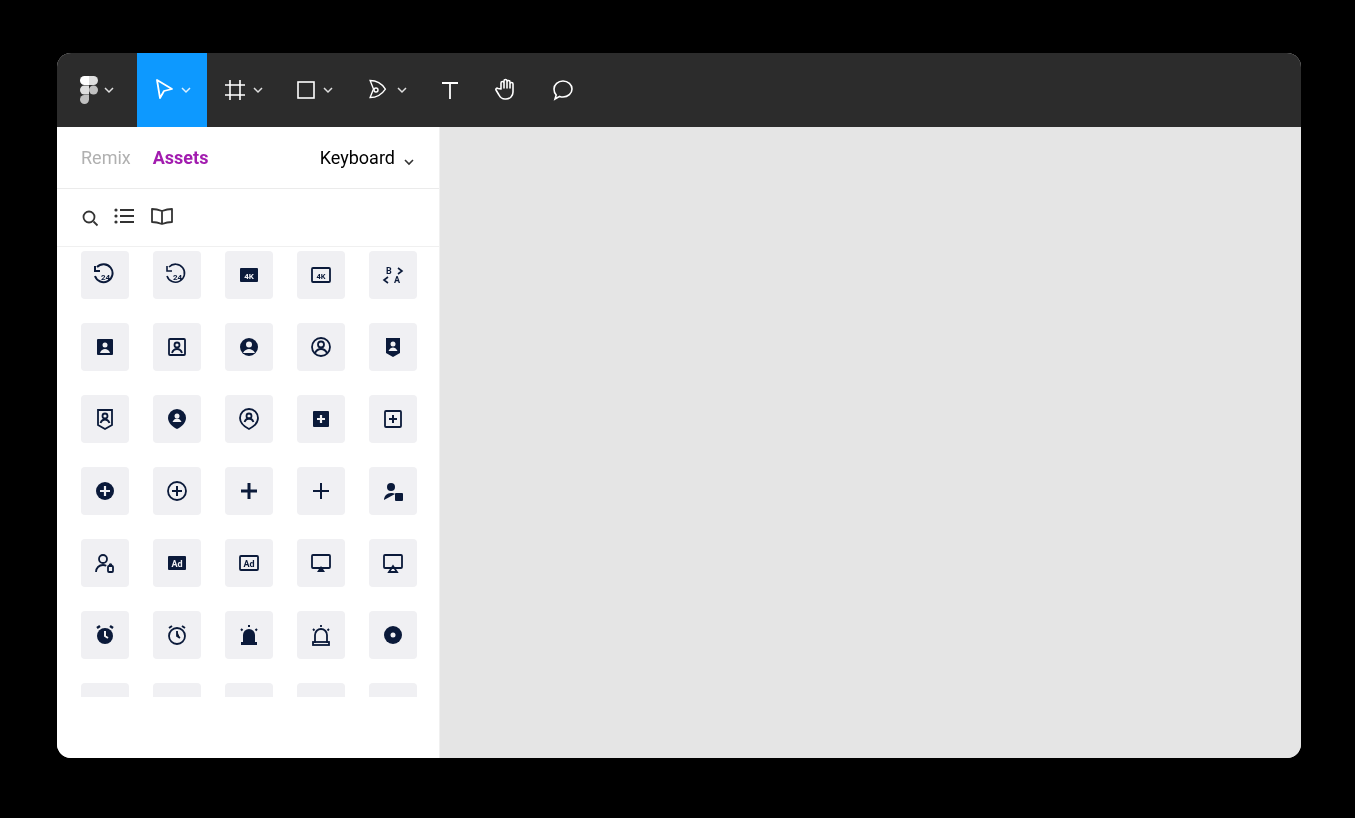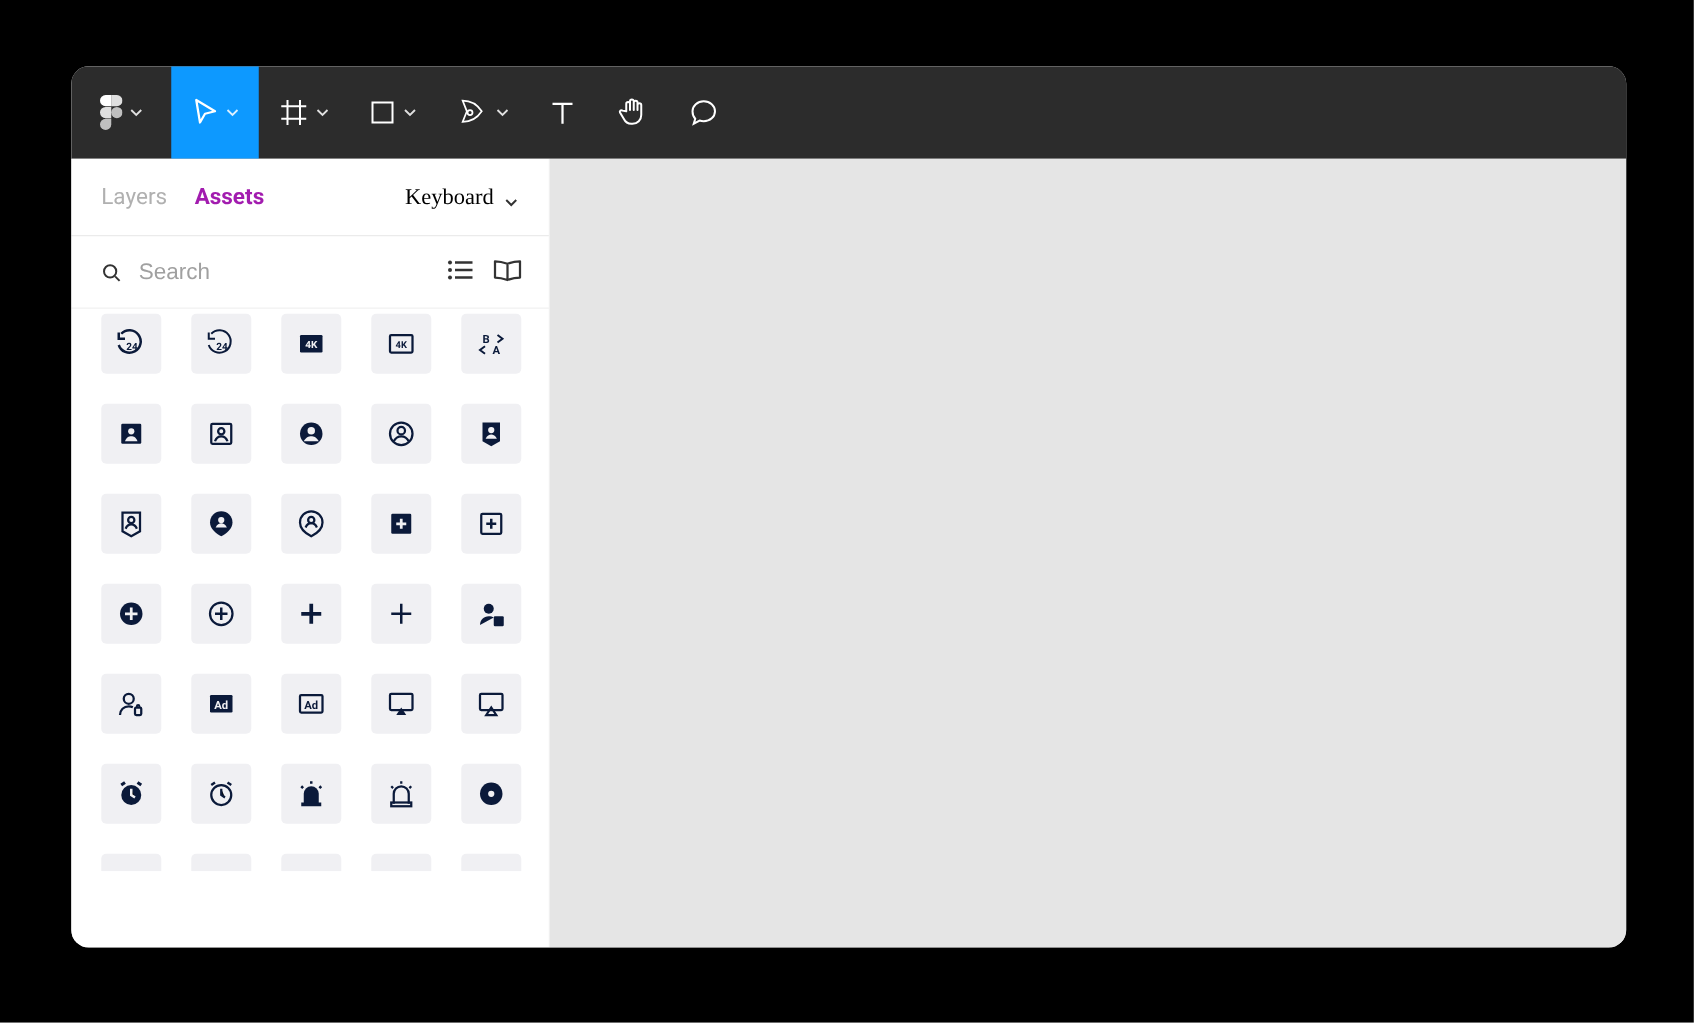--- a/index.html
+++ b/index.html
@@ -55,21 +55,21 @@
     align-items: center;
     padding: 0 24px;
     height: 62px;
     border-bottom: 1px solid rgba(0,0,0,.08);
     gap: 22px;
     font-size: 18px;
   }
   .tab { color: #b0b0b0; cursor: pointer; }
   .tab.active { color: #a21caf; font-weight: 700; }
   .spacer { flex: 1; }
-  .page-select { color: #000; display: flex; align-items: flex-end; gap: 8px; cursor: pointer; font-family: Liberation Serif, serif; }
+  .page-select { color: #000; display: flex; align-items: flex-end; gap: 8px; cursor: pointer; }
   .search-row {
     display: flex;
     align-items: center;
     height: 58px;
     padding: 0 20px 0 24px;
     gap: 14px;
     border-bottom: 1px solid rgba(0,0,0,.06);
   }
   .search-row input {
     flex: 1;
@@ -174,37 +174,36 @@
       <svg width="24" height="24" viewBox="0 0 24 24">
           <path d="M12 3c5 0 9 3.5 9 8s-4 8-9 8c-1.2 0-2.3-.2-3.3-.6L4 21l1.2-4C3.8 15.5 3 13.4 3 11c0-4.5 4-8 9-8Z" fill="none" stroke="#fff" stroke-width="1.6"></path>
         </svg>
     </div>
   </div>
 
   <div class="body-row">
     <div class="sidebar">
 
       <div class="tabs">
-        <span class="tab">Layers</span>
+        <span class="tab">Remix</span>
         <span class="tab active">Assets</span>
         <span class="spacer"></span>
         <span class="page-select">
           <span>Keyboard</span>
           <svg width="12" height="12" viewBox="0 0 12 12">
               <path d="M2 4l4 4 4-4" stroke="#333" stroke-width="1.6" fill="none"></path>
             </svg>
         </span>
       </div>
 
       <div class="search-row">
         <svg class="search-icon" width="18" height="18" viewBox="0 0 18 18">
             <circle cx="8" cy="8" r="5.5" fill="none" stroke="currentColor" stroke-width="1.8"></circle>
             <path d="M12.5 12.5l4 4" stroke="currentColor" stroke-width="1.8"></path>
           </svg>
-        <input type="text" placeholder="Search" style="">
         <span class="sr-icon">
           <svg width="22" height="18" viewBox="0 0 22 18">
               <circle cx="3" cy="3" r="1.6" fill="currentColor"></circle>
               <rect x="7" y="2" width="14" height="2" fill="currentColor"></rect>
               <circle cx="3" cy="9" r="1.6" fill="currentColor"></circle>
               <rect x="7" y="8" width="14" height="2" fill="currentColor"></rect>
               <circle cx="3" cy="15" r="1.6" fill="currentColor"></circle>
               <rect x="7" y="14" width="14" height="2" fill="currentColor"></rect>
             </svg>
         </span>

